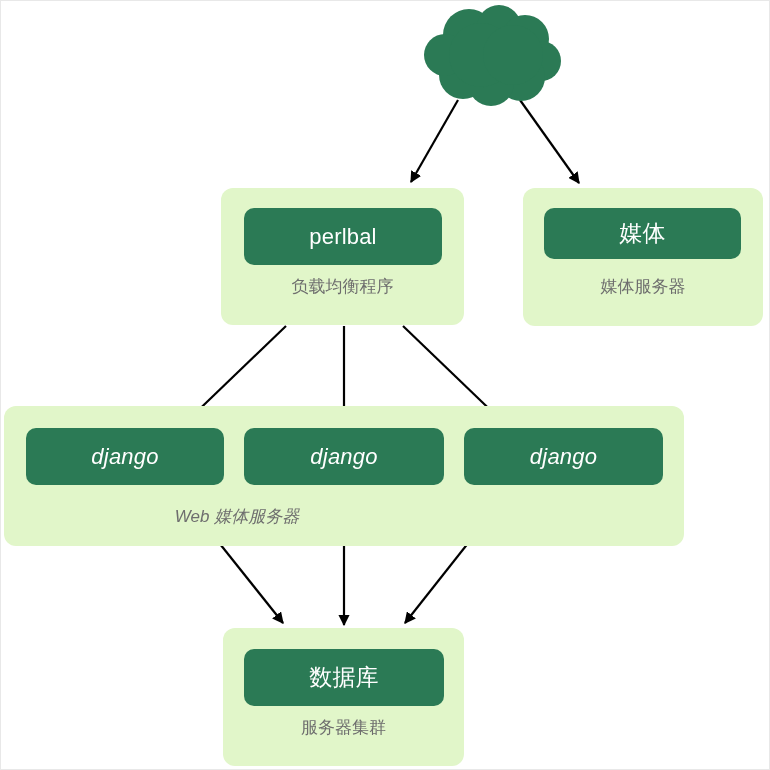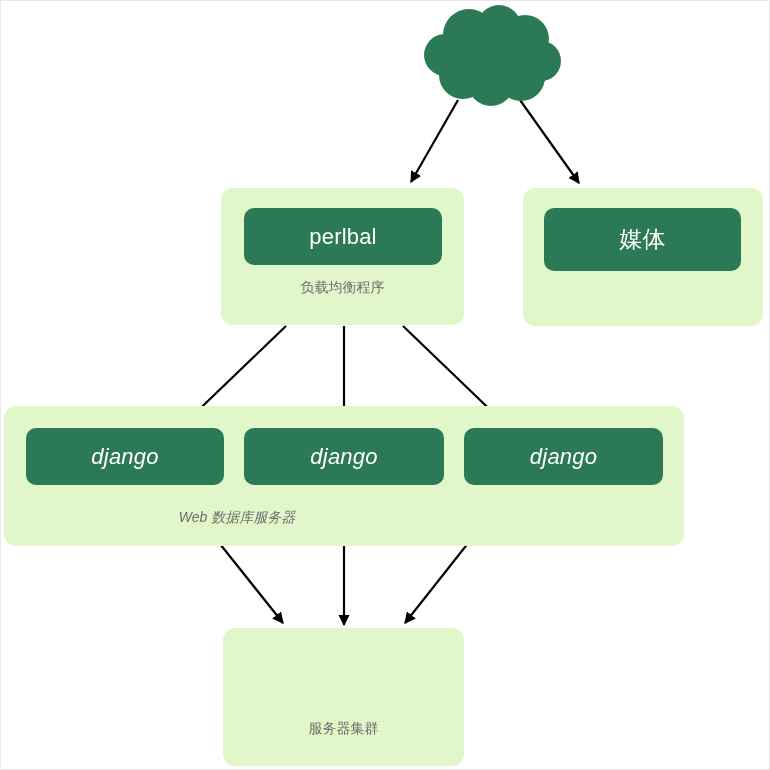--- a/index.html
+++ b/index.html
@@ -34,21 +34,21 @@
     background: #e1f6c9;
     border-radius: 12px;
     box-sizing: border-box;
   }
   .group-label {
     position: absolute;
     left: 0;
     right: 0;
     text-align: center;
     color: #6e6e6e;
-    font-size: 14px;
+    font-size: 17px;
     line-height: 22px;
     white-space: nowrap;
   }
   
   .node {
     position: absolute;
     background: #2b7a55;
     border-radius: 10px;
     box-sizing: border-box;
     display: flex;
@@ -116,27 +116,29 @@
       </g>
     </svg>
   </div>
 
   <div class="group" style="left:220px; top:187px; width:243px; height:137px;">
     <div class="node" style="left:23px; top:20px; width:198px; height:57px;">perlbal</div>
     <div class="group-label" style="top:88px;">负载均衡程序</div>
   </div>
 
   <div class="group" style="left:522px; top:187px; width:240px; height:138px;">
-    <div class="node cjk" style="left:21px; top:20px; width:197px; height:63px;">媒体</div>
+    <div class="node cjk" style="left:21px; top:20px; width:197px; height:51px;">媒体</div>
+    <div class="group-label" style="top:88px;">媒体服务器</div>
   </div>
 
   <div class="group" style="left:3px; top:405px; width:680px; height:140px;font-style:italic;">
     <div class="node" style="left:22px; top:22px; width:198px; height:57px;">django</div>
     <div class="node" style="left:240px; top:22px; width:200px; height:57px;">django</div>
     <div class="node" style="left:460px; top:22px; width:199px; height:57px;">django</div>
-    <div class="group-label" style="top:100px; left:0; right:214px;">Web 数据库服务器</div>
+    <div class="group-label" style="top:100px; left:0; right:214px;">Web 媒体服务器</div>
   </div>
 
   <div class="group" style="left:222px; top:627px; width:241px; height:138px;">
+    <div class="node cjk" style="left:21px; top:21px; width:200px; height:57px;">数据库</div>
     <div class="group-label" style="top:89px;">服务器集群</div>
   </div>
 
 </div>
 
 </body></html>

